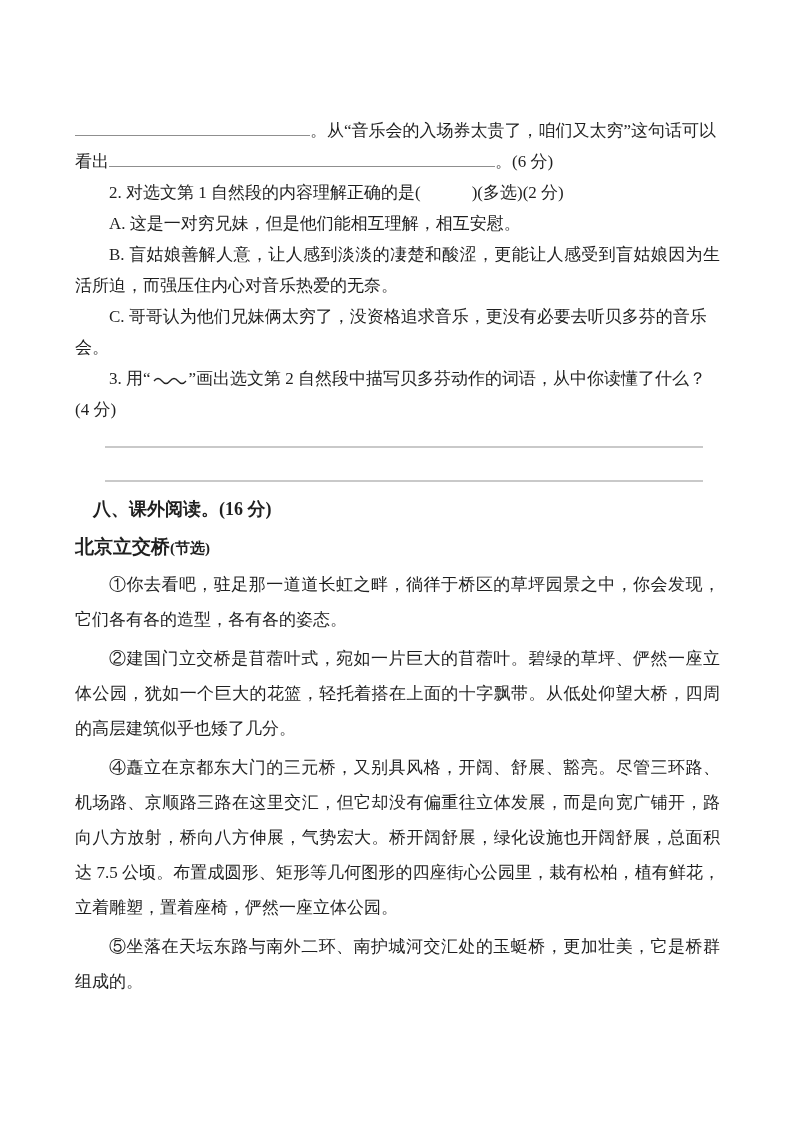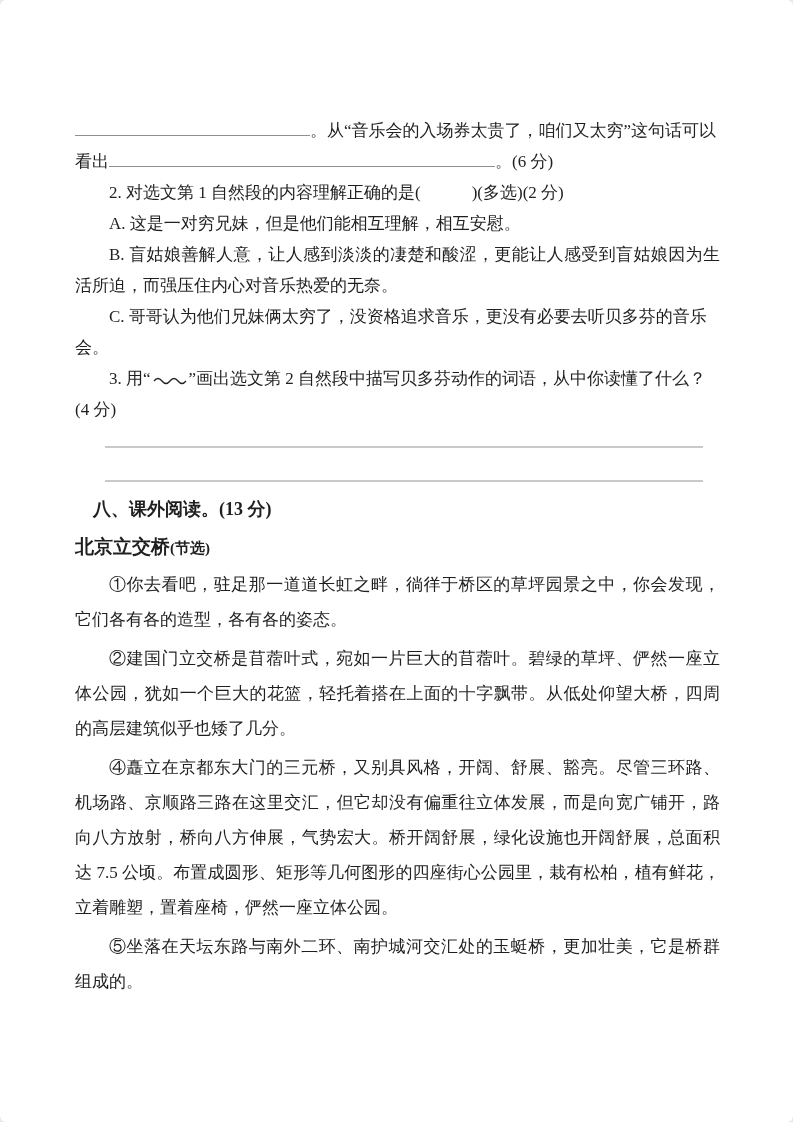--- a/index.html
+++ b/index.html
@@ -7,21 +7,20 @@
     position: relative;
     width: 793px;
     height: 1122px;
     margin: 0 auto;
     background: #ffffff;
     box-sizing: border-box;
     padding: 115px 73px 0 75px;
     color: #1f1f1f;
     font-family: "Liberation Serif", "DejaVu Serif", serif;
     overflow: hidden;
-    border-radius: 6px;
   }
   
   .qa p {
     margin: 0;
     font-size: 17px;
     line-height: 31px;
   }
   .indent { text-indent: 2em; }
   .justify { text-align: justify; }
   .blank {
@@ -86,21 +85,21 @@
     <p class="indent"><span>3. 用“</span><svg class="wavy-icon" width="34" height="10" viewBox="0 0 34 10">
           <path d="M1 6 Q 5 1, 9 6 T 17 6 T 25 6 T 33 6" fill="none" stroke="#222222" stroke-width="1.3"></path>
         </svg><span>”画出选文第 2 自然段中描写贝多芬动作的词语，从中你读懂了什么？(4 分)</span></p>
 
     <div class="ans-line ans-line-1"></div>
     <div class="ans-line ans-line-2"></div>
   </section>
 
   <section>
 
-    <h2 class="sec-heading">八、课外阅读。(13 分)</h2>
+    <h2 class="sec-heading">八、课外阅读。(16 分)</h2>
 
     <h3 class="passage-title"><span>北京立交桥</span><span class="note">(节选)</span></h3>
 
     <div class="passage">
       <p>①你去看吧，驻足那一道道长虹之畔，徜徉于桥区的草坪园景之中，你会发现，它们各有各的造型，各有各的姿态。</p>
       <p>②建国门立交桥是苜蓿叶式，宛如一片巨大的苜蓿叶。碧绿的草坪、俨然一座立体公园，犹如一个巨大的花篮，轻托着搭在上面的十字飘带。从低处仰望大桥，四周的高层建筑似乎也矮了几分。</p>
       <p>④矗立在京都东大门的三元桥，又别具风格，开阔、舒展、豁亮。尽管三环路、机场路、京顺路三路在这里交汇，但它却没有偏重往立体发展，而是向宽广铺开，路向八方放射，桥向八方伸展，气势宏大。桥开阔舒展，绿化设施也开阔舒展，总面积达 7.5 公顷。布置成圆形、矩形等几何图形的四座街心公园里，栽有松柏，植有鲜花，立着雕塑，置着座椅，俨然一座立体公园。</p>
       <p>⑤坐落在天坛东路与南外二环、南护城河交汇处的玉蜓桥，更加壮美，它是桥群组成的。</p>
     </div>
   </section>

